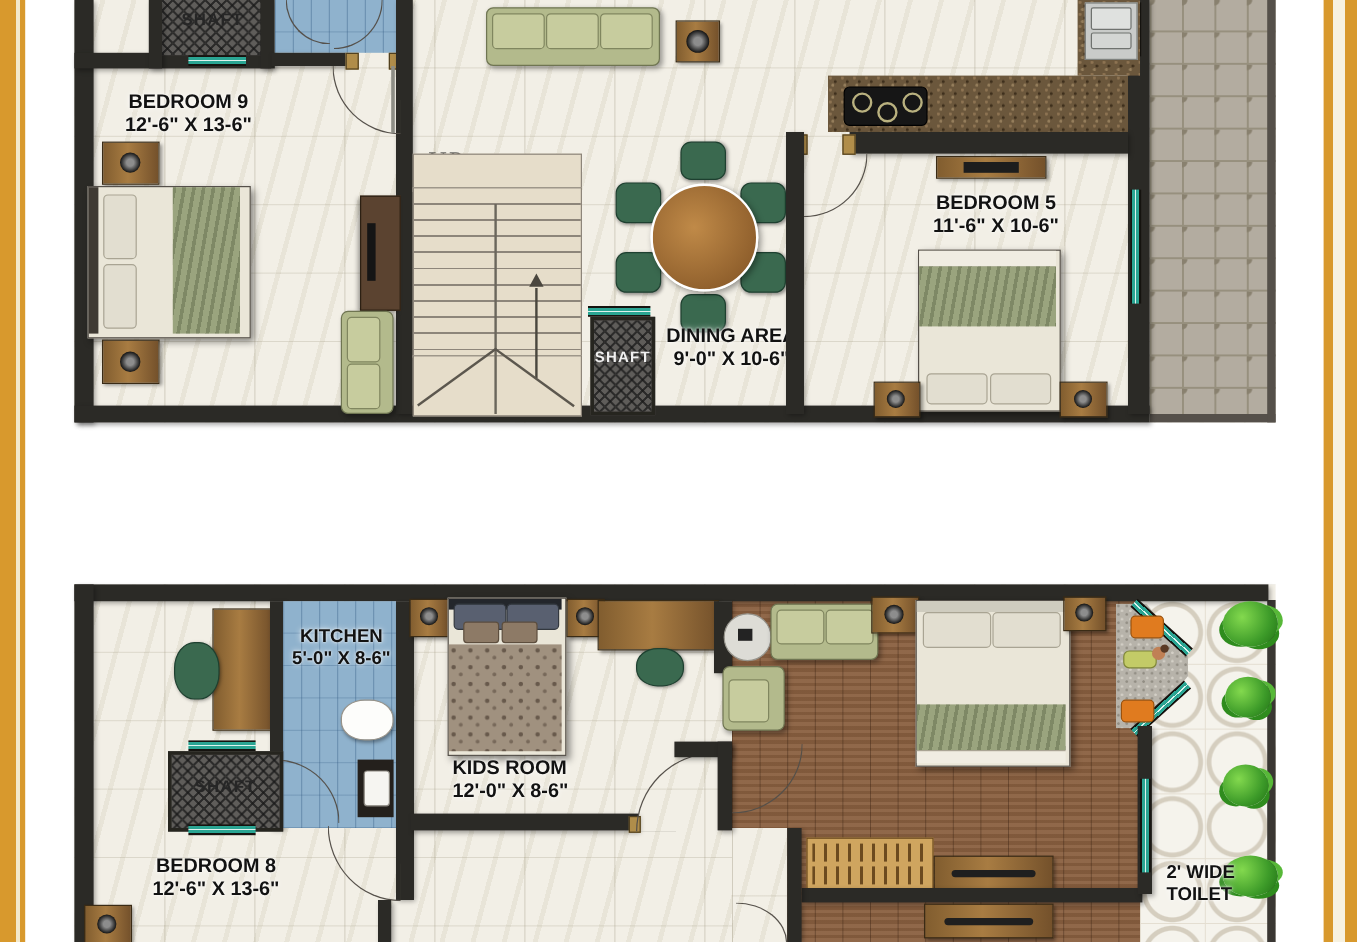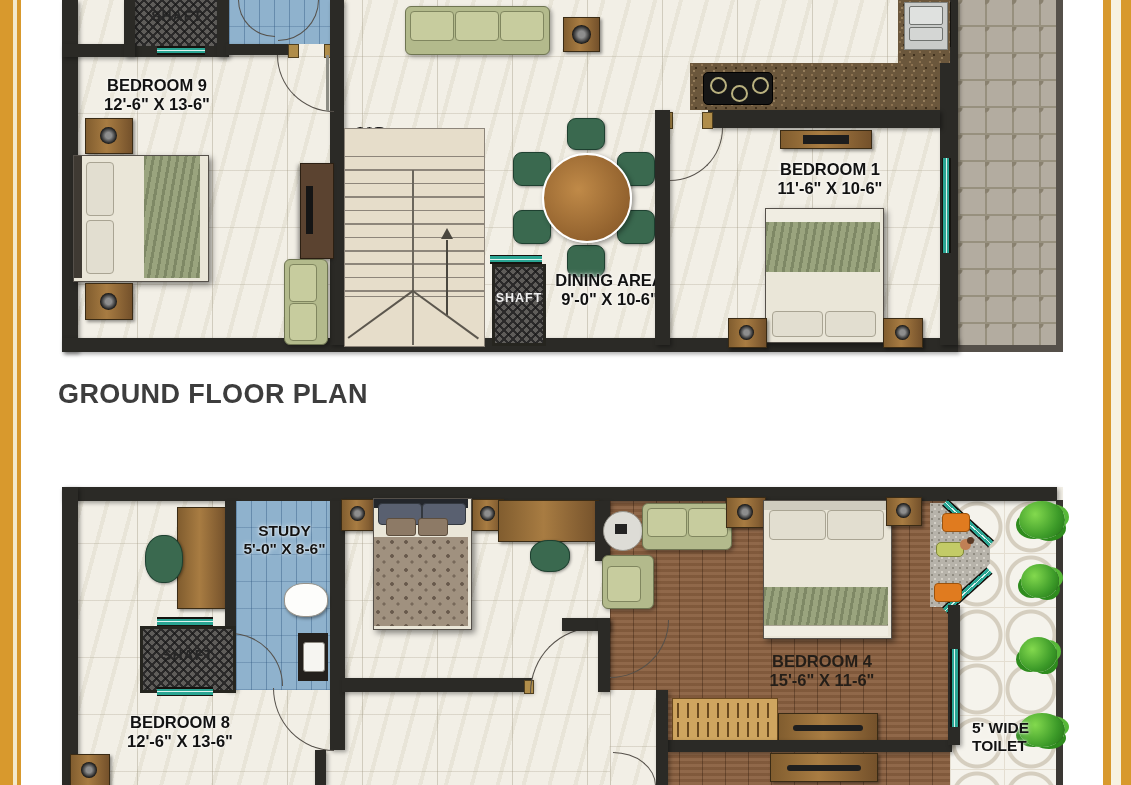--- a/index.html
+++ b/index.html
@@ -200,56 +200,55 @@
     <div class="abs wall" style="left:646px;top:110px;width:232px;height:18px;"></div>
     <div class="abs jamb" style="left:600px;top:112px;width:9px;height:15px;"></div>
     <div class="abs jamb" style="left:640px;top:112px;width:9px;height:15px;"></div>
 
     <div class="abs wall" style="left:593px;top:110px;width:15px;height:235px;"></div>
     <div class="abs arc arc-br" style="left:608px;top:128px;width:52px;height:52px;"></div>
     <div class="abs wooditem" style="left:718px;top:130px;width:90px;height:17px;">
       <div class="abs" style="left:22px;top:4px;width:46px;height:9px;background:#1d1d1d;"></div>
     </div>
     <div class="abs rlabel" style="left:698px;top:160px;width:140px;">
-      <span>BEDROOM 1</span>
+      <span>BEDROOM 5</span>
       <span class="l2">11'-6" X 10-6"</span>
     </div>
     <div class="abs bedframe" style="left:703px;top:208px;width:117px;height:133px;">
       <div class="abs" style="left:0;top:0;width:114px;height:13px;background:#f0ede2;border-bottom:1px solid #a9a493;"></div>
       <div class="abs blanket" style="left:0;top:13px;width:114px;height:50px;"></div>
       <div class="abs pillow" style="left:6px;top:102px;width:49px;height:24px;"></div>
       <div class="abs pillow" style="left:59px;top:102px;width:49px;height:24px;"></div>
     </div>
     <div class="abs wooditem" style="left:666px;top:318px;width:37px;height:28px;">
         <div class="abs lamp" style="left:10px;top:6px;width:15px;height:15px;"></div>
       </div>
     <div class="abs wooditem" style="left:821px;top:318px;width:38px;height:28px;">
         <div class="abs lamp" style="left:11px;top:6px;width:15px;height:15px;"></div>
       </div>
   </div>
 
-  <div class="abs title" style="left:58px;top:379px;">GROUND FLOOR PLAN</div>
 
   <div class="abs marble" style="left:62px;top:487px;width:1001px;height:298px;">
     <div class="abs wood" style="left:548px;top:13px;width:342px;height:285px;"></div>
     <div class="abs marble" style="left:548px;top:203px;width:46px;height:95px;"></div>
     <div class="abs balctile" style="left:888px;top:13px;width:113px;height:285px;"></div>
     <div class="abs" style="left:994px;top:13px;width:7px;height:285px;background:#3a3733;"></div>
 
     <div class="abs wall" style="left:0;top:0;width:995px;height:14px;"></div>
     <div class="abs wall" style="left:0;top:0;width:16px;height:298px;"></div>
 
     <div class="abs wooditem" style="left:115px;top:20px;width:48px;height:100px;"></div>
     <div class="abs greenchair" style="left:83px;top:48px;width:36px;height:46px;border-radius:45%;"></div>
 
     <div class="abs wall" style="left:163px;top:14px;width:11px;height:189px;"></div>
     <div class="abs bluetile" style="left:174px;top:14px;width:94px;height:189px;"></div>
     <div class="abs wall" style="left:268px;top:14px;width:15px;height:249px;"></div>
     <div class="abs rlabel" style="left:180px;top:35px;width:85px;font-size:15.5px;">
-      <span>STUDY</span>
+      <span>KITCHEN</span>
       <span class="l2">5'-0" X 8-6"</span>
     </div>
     <div class="abs" style="left:222px;top:96px;width:42px;height:32px;background:#fdfdfb;border:1px solid #97938a;border-radius:45%;box-shadow:1px 2px 3px rgba(0,0,0,.35);"></div>
     <div class="abs" style="left:236px;top:146px;width:30px;height:48px;background:#24201c;">
       <div class="abs" style="left:5px;top:9px;width:20px;height:28px;background:#f6f5f1;border:1px solid #8c8880;border-radius:3px;"></div>
     </div>
     <div class="abs arc arc-tr" style="left:168px;top:146px;width:52px;height:52px;"></div>
 
     <div class="abs win-h" style="left:95px;top:130px;width:56px;"></div>
     <div class="abs speckle xcross" style="left:78px;top:139px;width:90px;height:61px;border:3px solid #26251f;">
@@ -266,20 +265,24 @@
       <div class="abs" style="left:48px;top:4px;width:42px;height:20px;background:#596070;border:1px solid #33383f;border-radius:4px;"></div>
       <div class="abs" style="left:12px;top:19px;width:28px;height:16px;background:#8d7a66;border:1px solid #5d4e3e;border-radius:3px;"></div>
       <div class="abs" style="left:44px;top:19px;width:28px;height:16px;background:#8d7a66;border:1px solid #5d4e3e;border-radius:3px;"></div>
       <div class="abs kidsblanket" style="left:0;top:38px;width:94px;height:89px;"></div>
     </div>
     <div class="abs wooditem" style="left:410px;top:12px;width:30px;height:30px;">
         <div class="abs lamp" style="left:7px;top:6px;width:15px;height:15px;"></div>
       </div>
     <div class="abs wooditem" style="left:436px;top:13px;width:99px;height:40px;"></div>
     <div class="abs greenchair" style="left:468px;top:53px;width:38px;height:30px;border-radius:45%;"></div>
+    <div class="abs rlabel" style="left:315px;top:144px;width:95px;">
+      <span>KIDS ROOM</span>
+      <span class="l2">12'-0" X 8-6"</span>
+    </div>
     <div class="abs wall" style="left:280px;top:191px;width:190px;height:14px;"></div>
     <div class="abs jamb" style="left:462px;top:193px;width:8px;height:12px;"></div>
     <div class="abs arc arc-tl" style="left:468px;top:140px;width:65px;height:65px;"></div>
     <div class="abs wall" style="left:533px;top:14px;width:15px;height:60px;"></div>
     <div class="abs wall" style="left:500px;top:131px;width:48px;height:13px;"></div>
     <div class="abs wall" style="left:536px;top:131px;width:12px;height:74px;"></div>
     <div class="abs arc arc-br" style="left:548px;top:133px;width:58px;height:57px;"></div>
 
     <div class="abs arc arc-bl" style="left:211px;top:201px;width:60px;height:62px;"></div>
     <div class="abs wall" style="left:253px;top:263px;width:11px;height:35px;"></div>
@@ -307,24 +310,20 @@
     <div class="abs bedframe" style="left:701px;top:13px;width:127px;height:137px;">
       <div class="abs" style="left:0;top:0;width:124px;height:9px;background:#cfccbf;"></div>
       <div class="abs pillow" style="left:5px;top:9px;width:55px;height:28px;"></div>
       <div class="abs pillow" style="left:63px;top:9px;width:55px;height:28px;"></div>
       <div class="abs blanket" style="left:0;top:86px;width:124px;height:38px;"></div>
       <div class="abs" style="left:0;top:124px;width:124px;height:10px;background:#f0ede2;border-top:1px solid #a9a493;"></div>
     </div>
     <div class="abs wooditem" style="left:824px;top:10px;width:34px;height:27px;">
         <div class="abs lamp" style="left:9px;top:5px;width:15px;height:15px;"></div>
       </div>
-    <div class="abs rlabel" style="left:695px;top:165px;width:130px;color:#241e18;text-shadow:none;">
-      <span>BEDROOM 4</span>
-      <span class="l2">15'-6" X 11-6"</span>
-    </div>
 
     <div class="abs" style="left:610px;top:211px;width:104px;height:43px;background:#cfa55f;border:1px solid #6b4a1f;">
       <div class="abs" style="left:4px;top:4px;width:96px;height:15px;background:repeating-linear-gradient(90deg,#6b4a1f 0 2px,transparent 2px 10px);"></div>
       <div class="abs" style="left:4px;top:23px;width:96px;height:15px;background:repeating-linear-gradient(90deg,#6b4a1f 0 2px,transparent 2px 10px);"></div>
     </div>
     <div class="abs wooditem" style="left:716px;top:226px;width:98px;height:28px;">
       <div class="abs" style="left:14px;top:11px;width:70px;height:6px;background:#1f1f1f;border-radius:3px;"></div>
     </div>
     <div class="abs wall" style="left:606px;top:253px;width:284px;height:12px;"></div>
     <div class="abs wooditem" style="left:708px;top:266px;width:106px;height:27px;">
@@ -342,17 +341,17 @@
     <div class="abs" style="left:898px;top:52px;width:11px;height:11px;border-radius:50%;background:#c08055;"></div>
     <div class="abs" style="left:905px;top:50px;width:7px;height:7px;border-radius:50%;background:#5a3a25;"></div>
     <div class="abs wall" style="left:886px;top:118px;width:12px;height:140px;"></div>
     <div class="abs win-v" style="left:888px;top:162px;height:78px;"></div>
 
     <div class="abs plant" style="left:957px;top:14px;width:46px;height:38px;"></div>
     <div class="abs plant" style="left:959px;top:77px;width:38px;height:34px;"></div>
     <div class="abs plant" style="left:957px;top:150px;width:38px;height:35px;"></div>
     <div class="abs plant" style="left:957px;top:226px;width:46px;height:34px;"></div>
     <div class="abs rlabel" style="left:898px;top:232px;width:95px;font-size:15.5px;text-align:left;padding-left:12px;">
-      <span>5' WIDE</span>
+      <span>2' WIDE</span>
       <span class="l2">TOILET</span>
     </div>
   </div>
 </div>
 
 </body></html>

